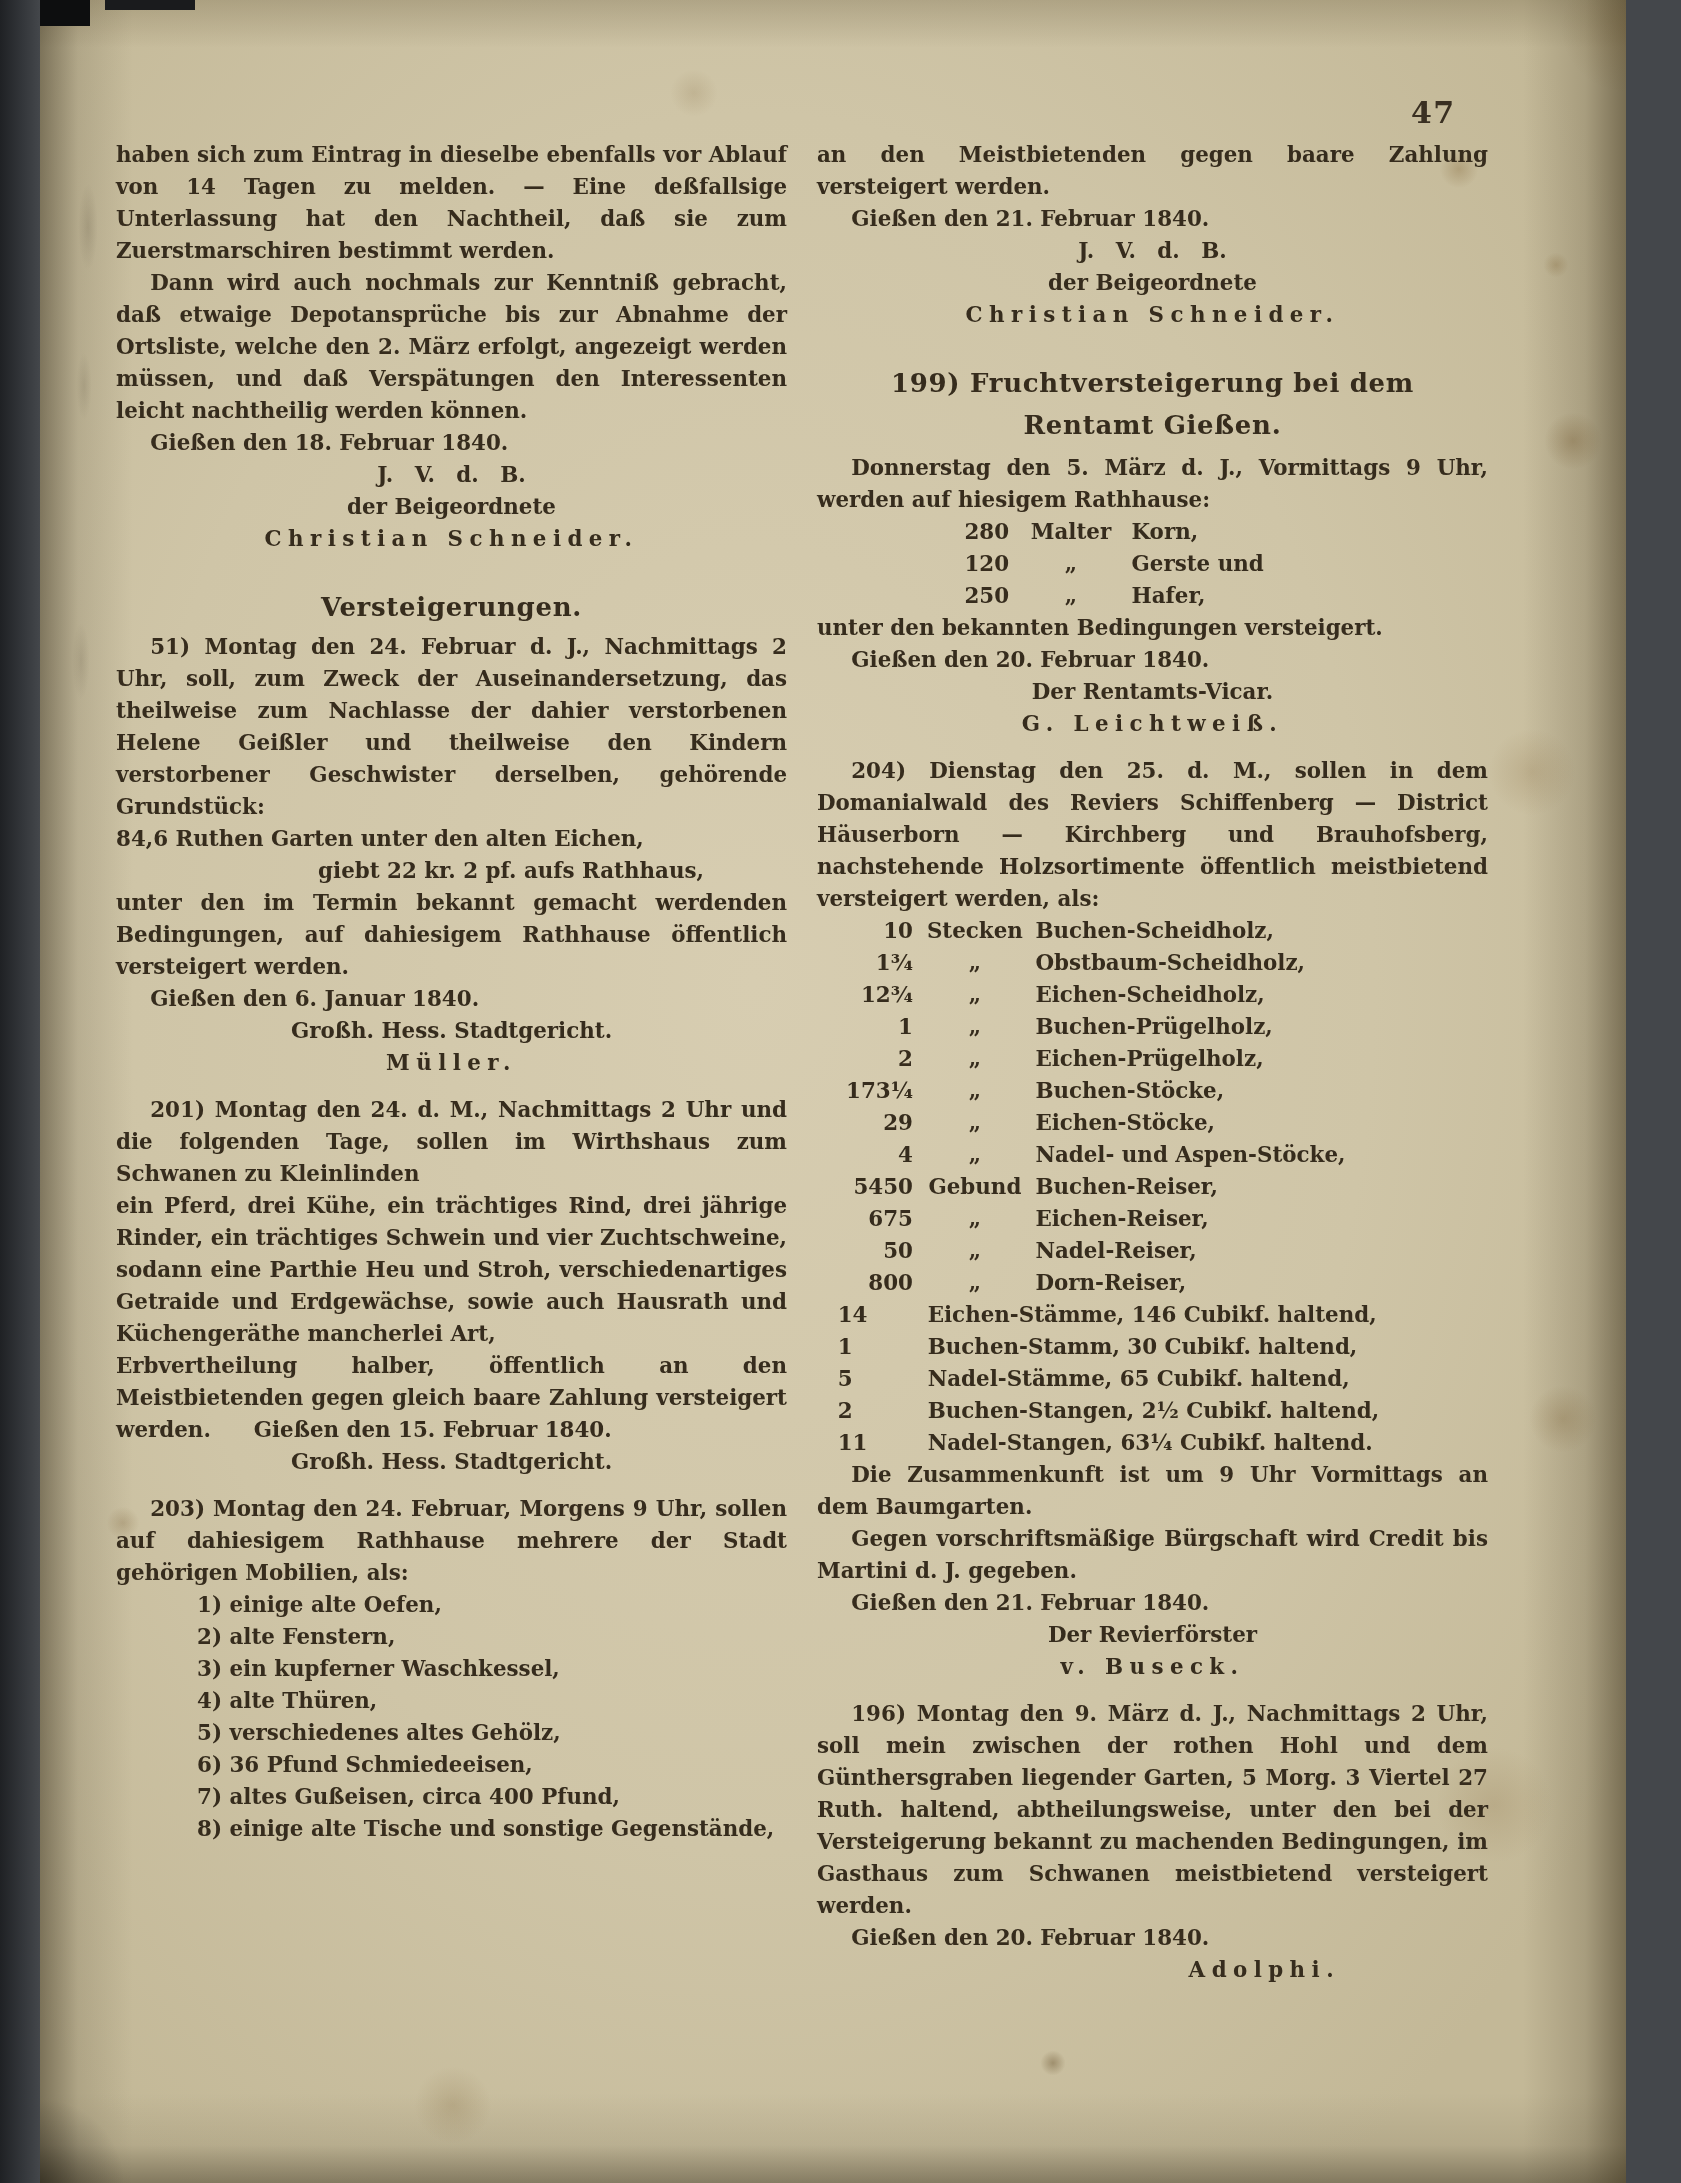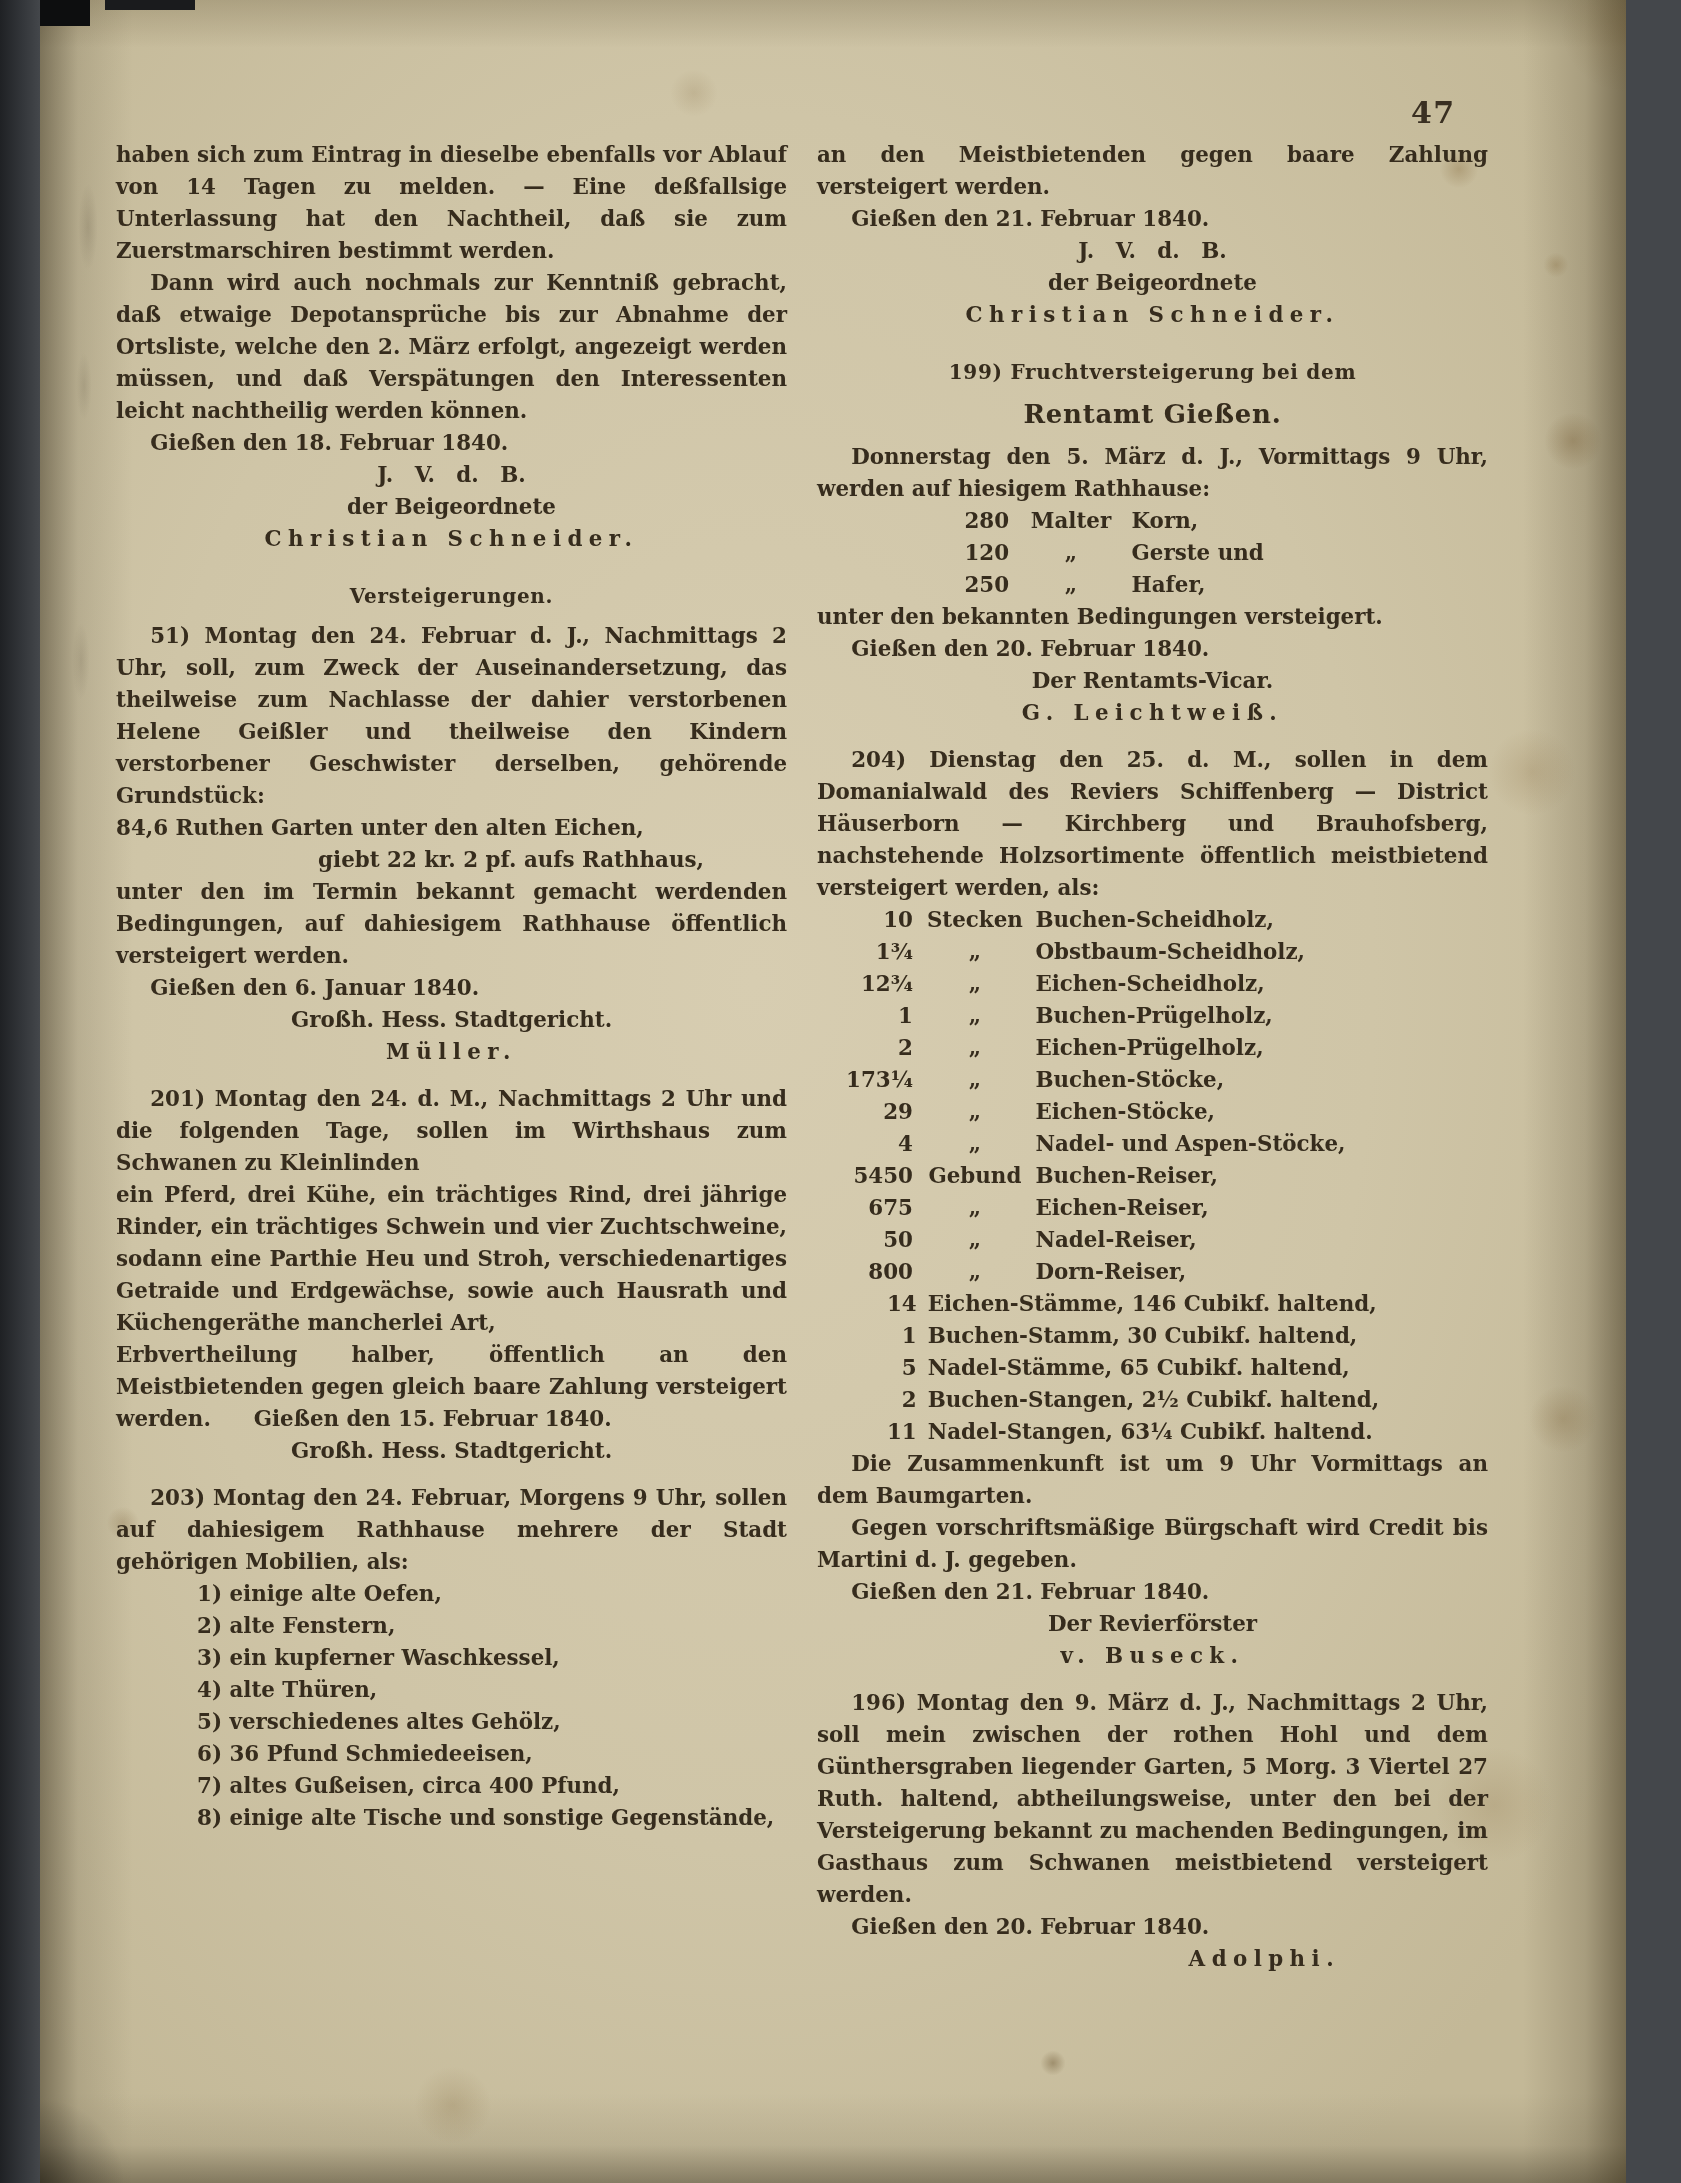--- a/index.html
+++ b/index.html
@@ -54,31 +54,31 @@
   .col{width:671px;}
   .blk{margin:0;}
   .gap{margin-top:15px;}
   .p{text-indent:1.6em;text-align:justify;}
   .pn{text-align:justify;}
   .date{text-indent:1.6em;}
   .center{text-align:center;}
   .centersp{text-align:center;letter-spacing:0.30em;}
   .right{text-align:right;padding-right:83px;}
   .rightsp{text-align:right;padding-right:148px;letter-spacing:0.30em;}
-  .heading{text-align:center;font-size:20px;line-height:36px;margin-top:23px;margin-bottom:5.5px;letter-spacing:0.7px;}
+  .heading{text-align:center;font-size:26px;line-height:36px;margin-top:34px;margin-bottom:5.5px;letter-spacing:0.7px;}
   .headsub{text-align:center;font-size:26px;line-height:36px;margin-bottom:9.6px;letter-spacing:0.7px;}
   .list{padding-left:81px;}
   .list-item{margin:0;}
   .qrow{display:grid;grid-template-columns:96px 110px 1fr;}
   .qrow .qty{text-align:right;padding-right:6.9px;}
   .qrow .unit{text-align:center;}
   .qrow .desc{text-align:left;padding-left:5.5px;}
   .stable{padding-left:20.7px;}
   .srow{display:grid;grid-template-columns:90px 1fr;}
-  .srow .qty{text-align:right;padding-right:11px;}
+  .srow .qty{text-align:left;padding-right:11px;}
 </style>
 </head>
 <body>
 
 <div class="spine"></div>
 
 <div class="page">
   <div class="stains"></div>
   <div class="pagenum">47</div>
   <div class="content">

